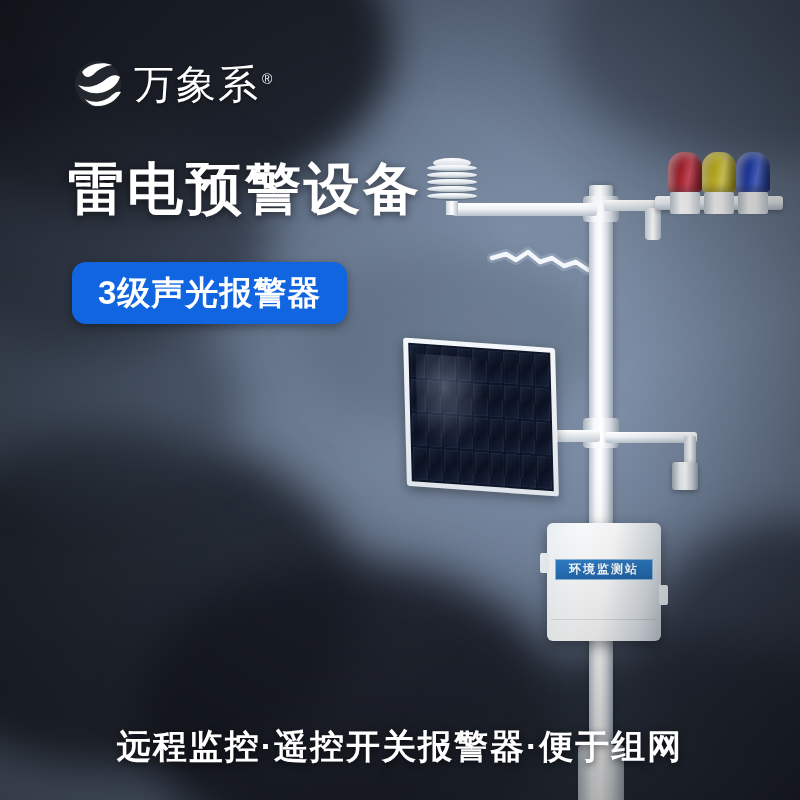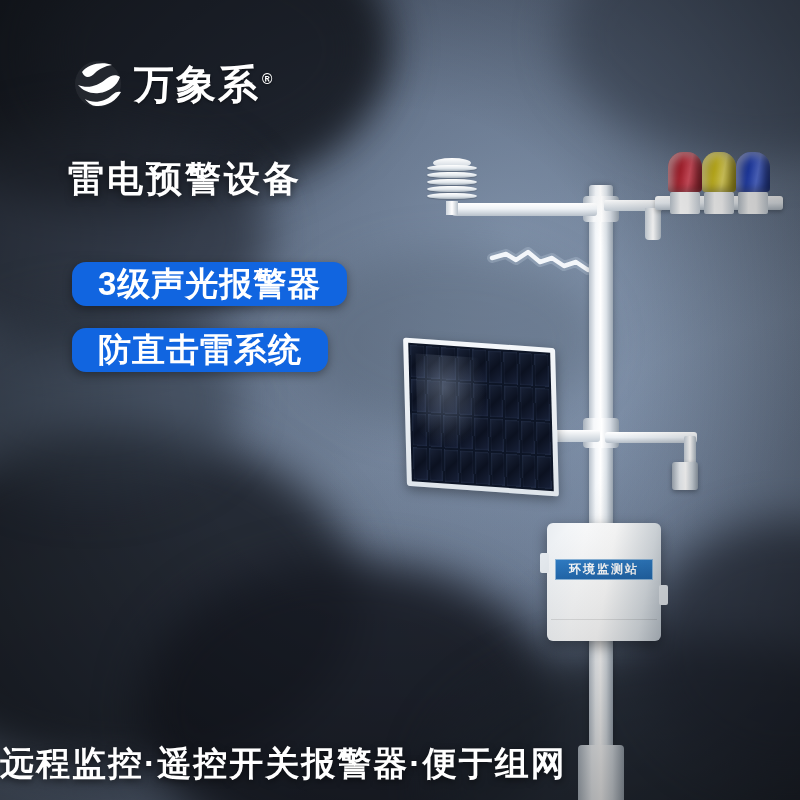--- a/index.html
+++ b/index.html
@@ -25,37 +25,37 @@
   .c7 { left:560px; top:-90px;  width:400px; height:250px; background:rgba(58,68,85,.60); }
   .c8 { left:300px; top:250px;  width:300px; height:180px; background:rgba(70,82,100,.30); }
   .c9 { left:-60px; top:300px;  width:300px; height:200px; background:rgba(48,56,70,.55); }
   .c10{ left:640px; top:520px;  width:300px; height:260px; background:rgba(34,40,52,.72); }
   .vig { position:absolute; inset:0;
     background:radial-gradient(ellipse at 50% 45%, rgba(0,0,0,0) 40%, rgba(0,0,0,.45) 100%); }
 
   
   .logo { position:absolute; left:72px; top:58px; display:flex; align-items:center; gap:10px; }
   .logo-mark { width:52px; height:52px; position:relative; }
-  .logo-text { color:#fff; font-size:40px; font-weight:bold; letter-spacing:2px;
+  .logo-text { color:#fff; font-size:40px; font-weight:normal; letter-spacing:2px;
     line-height:1; text-shadow:0 1px 3px rgba(0,0,0,.5); }
   .logo-reg { color:#fff; font-size:14px; vertical-align:super; margin-left:2px; }
 
   
   .headline { position:absolute; left:68px; top:160px; color:#fff;
-    font-size:36px; font-weight:bold; letter-spacing:3px; line-height:1.05;
+    font-size:56px; font-weight:bold; letter-spacing:3px; line-height:1.05;
     text-shadow:0 2px 8px rgba(0,0,0,.55); }
 
   
   .pills { position:absolute; left:72px; top:262px; display:flex; flex-direction:column; gap:22px; }
-  .pill { height:44px; border-radius:14px; display:inline-flex; align-items:center;
+  .pill { height:62px; border-radius:14px; display:inline-flex; align-items:center;
     padding:0 26px; color:#fff; font-size:33px; font-weight:bold; letter-spacing:1px;
     background:#1165E0; box-shadow:0 3px 10px rgba(0,0,0,.35); align-self:flex-start; }
 
   
-  .footer { position:absolute; left:0; right:0; top:741px; text-align:left;
+  .footer { position:absolute; left:0; right:0; top:724px; text-align:center;
     color:#fff; font-size:34px; font-weight:bold; letter-spacing:2px;
     text-shadow:0 2px 7px rgba(0,0,0,.6); }
 
   
   .product { position:absolute; inset:0; pointer-events:none; }
 
   
   .mast { position:absolute; left:589px; top:185px; width:24px; height:615px;
     background:linear-gradient(90deg,#b9c2cc 0%,#f4f7fa 28%,#ffffff 48%,#dde3e9 72%,#9aa5b1 100%);
     border-radius:3px; box-shadow:0 0 6px rgba(0,0,0,.25); }
@@ -263,17 +263,16 @@
     </svg>
     <div class="logo-text">
       <span>万象系</span><span class="logo-reg">®</span>
     </div>
   </div>
 
   <div class="headline">雷电预警设备</div>
 
   <div class="pills">
     <div class="pill">3级声光报警器</div>
-    <div class="pill">防直击雷系统</div>
   </div>
 
   <div class="footer">远程监控·遥控开关报警器·便于组网</div>
 </div>
 
 </body></html>

